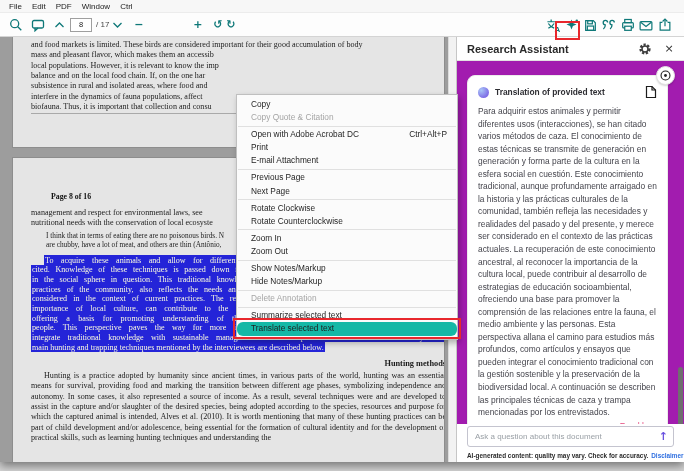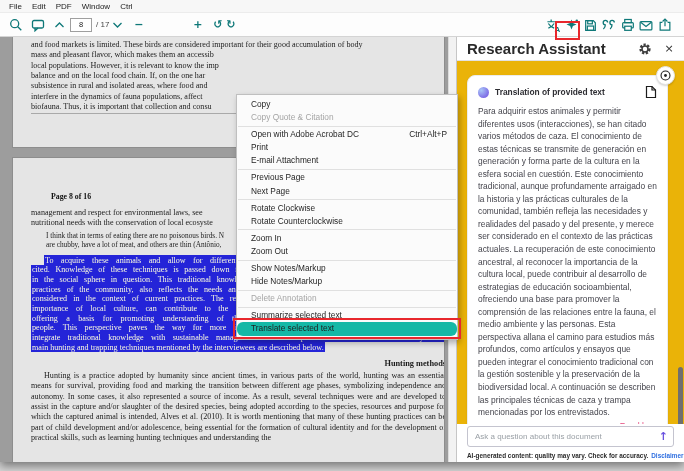--- a/index.html
+++ b/index.html
@@ -59,25 +59,25 @@
   .cmi.disabled { color:#a5a5a5; }
   .cmi.hover { background:#14b8a6;border-radius:6px; }
   .csep { height:1px; background:#e0e0e0; margin:1.5px 1px; }
   .shortcut { color:#1f1f1f; }
 
   .redbox-menu { position:absolute; left:233px; top:281px; width:228px; height:21px; border:2.5px solid #e8272c; z-index:60; pointer-events:none; }
 
   
   #panel { position:absolute; left:456px; top:0; right:0; bottom:0; background:#fff; border-left:1px solid #c6c6c6; }
   #panel-header { position:absolute; left:0; right:0; top:0; height:24px; background:#fff; border-bottom:1px solid #e2e2e2; display:flex; align-items:center; }
-  #panel-title { font-size:15px; font-weight:bold; color:#2a2a2a; padding-left:10px; flex:1; }
+  #panel-title { font-size:11px; font-weight:bold; color:#2a2a2a; padding-left:10px; flex:1; }
   .hicon { width:18px; height:18px; display:flex; align-items:center; justify-content:center; margin-right:6px; }
   #close-x { font-size:11px; color:#333; font-family:"DejaVu Sans",sans-serif; }
 
-  #panel-content { position:absolute; left:0; right:0; top:24px; bottom:38px; background:#eab308; overflow:hidden; }
+  #panel-content { position:absolute; left:0; right:0; top:24px; bottom:38px; background:#a21caf; overflow:hidden; }
   #locate-btn { position:absolute; right:9px; top:5px; width:19px; height:19px; border-radius:50%; background:#fff; border:1px solid #e3e3e3; box-shadow:0 1px 2px rgba(0,0,0,.18); display:flex; align-items:center; justify-content:center; z-index:5; }
 
   #card { position:absolute; left:10px; right:16px; top:14px; background:#fff; border:1px solid #ececec; border-radius:8px; box-shadow:0 1px 2px rgba(0,0,0,.10); padding:9px 10px 8px 10px; }
   #card-head { display:flex; align-items:center; }
   #ai-dot { width:11px; height:11px; border-radius:50%; background:radial-gradient(circle at 30% 30%, #a9c6f7, #7f6fe6 70%); margin-right:6px; flex:none; }
   #card-title { font-size:8.4px; font-weight:bold; color:#2e2e33; flex:1; }
   #copy-ic { width:13px; height:14px; }
   #trans-body { margin-top:6px; font-size:8.4px; line-height:12.55px; color:#45454d; }
   #read-less { display:block; text-align:right; margin-top:2px; font-size:8.4px; color:#e5487e; cursor:pointer; }
 

